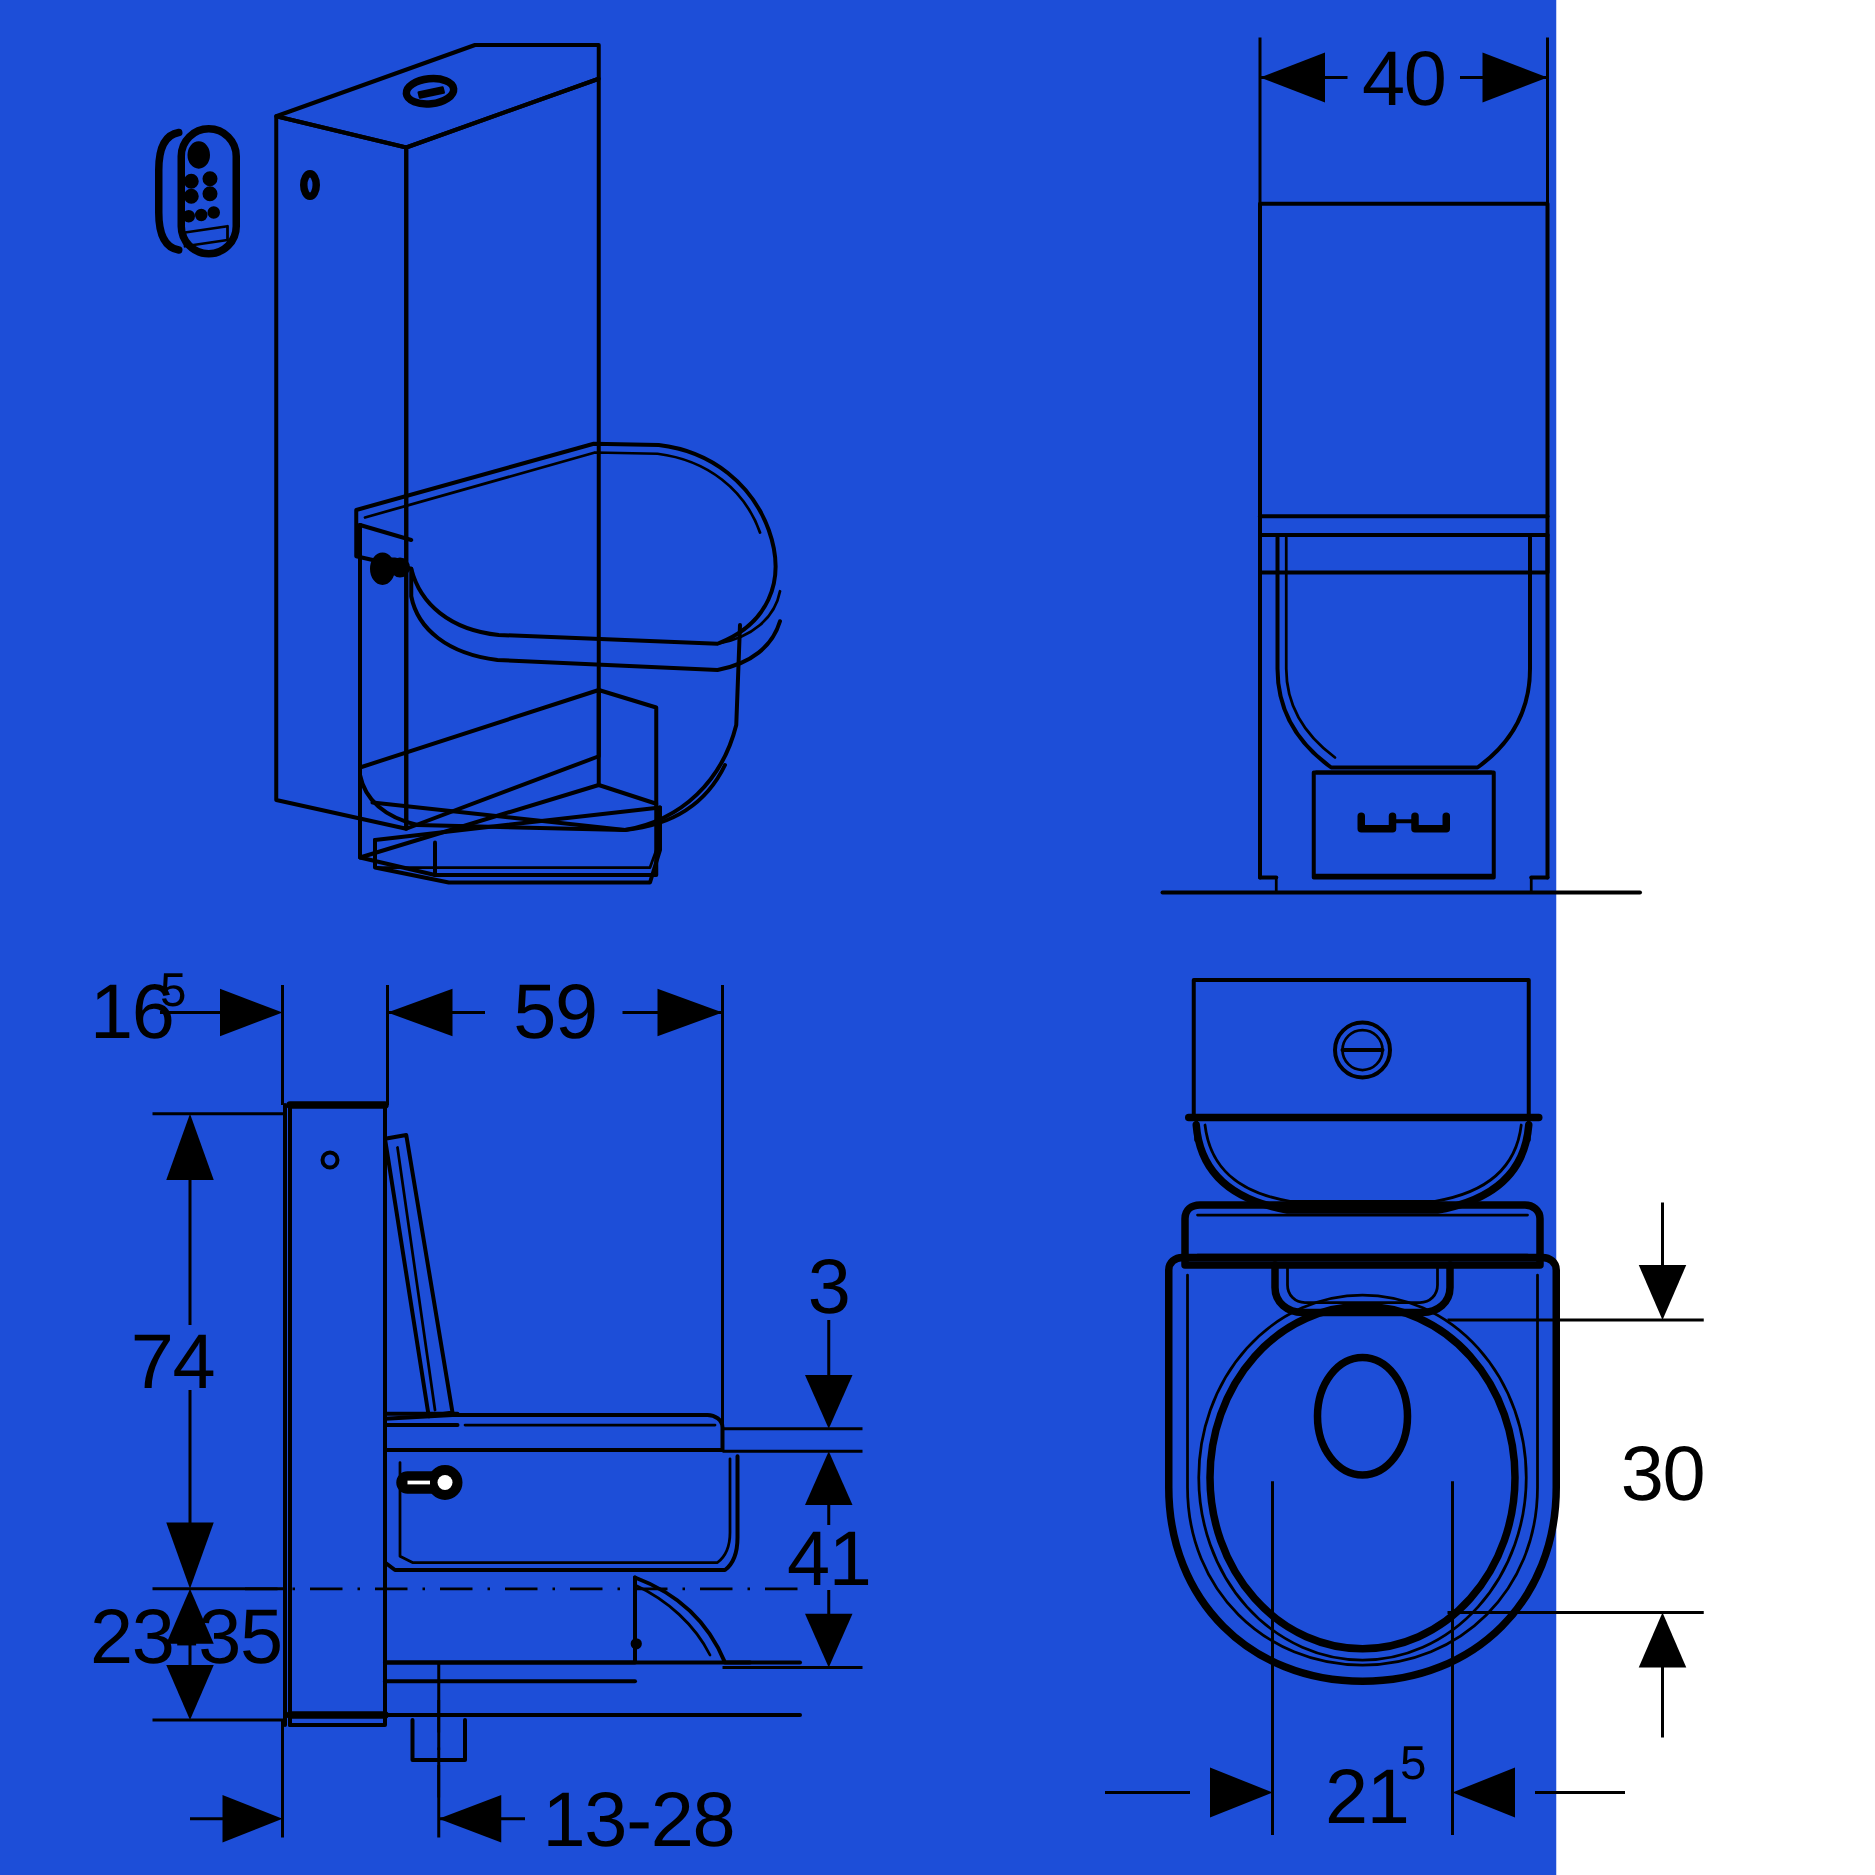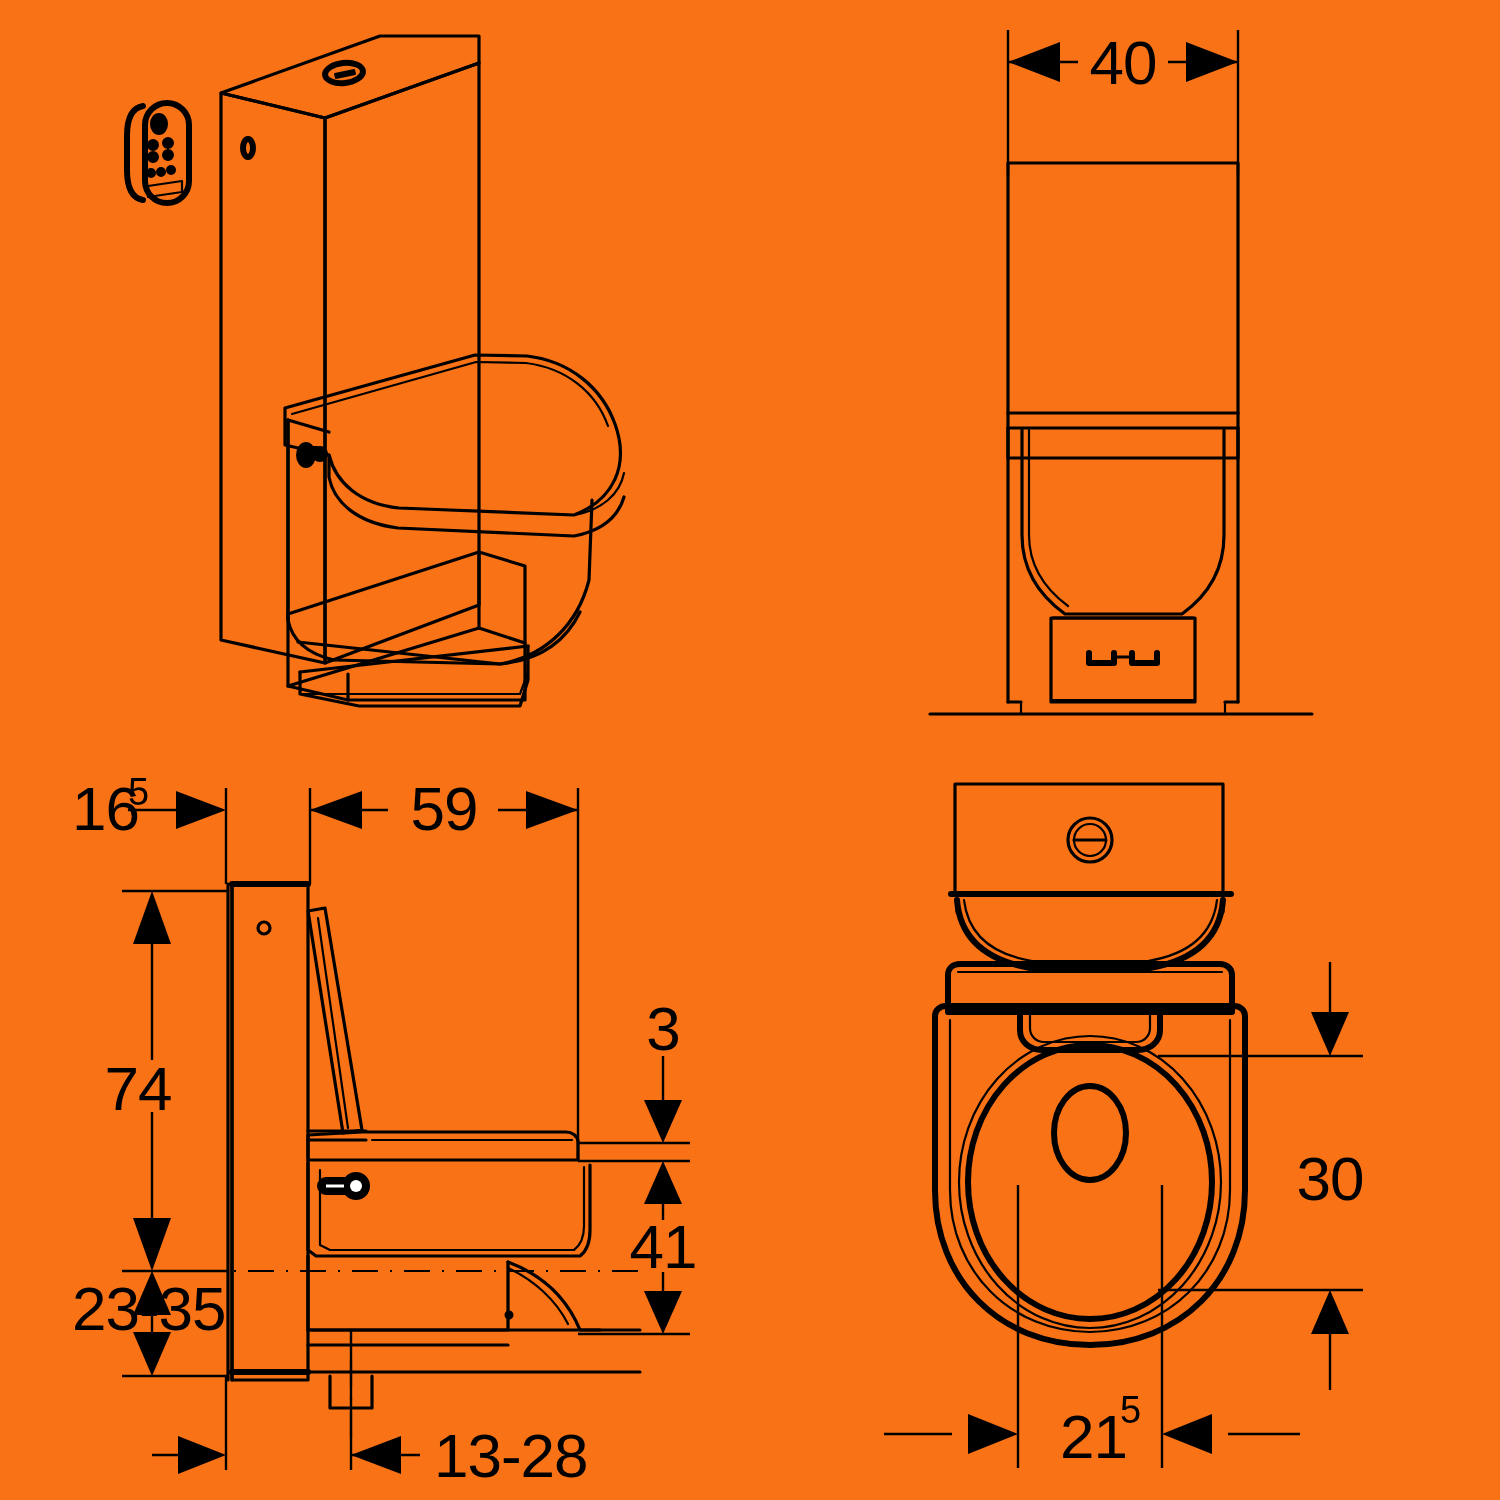--- a/index.html
+++ b/index.html
@@ -8,23 +8,23 @@
     background: #ffffff;
   }
   body {
     width: 1500px;
     height: 1500px;
     font-family: "Liberation Sans", sans-serif;
     overflow: hidden;
   }
   #drawing-root {
     position: relative;
-    width: 1500px;
+    width: 1245px;
     height: 1500px;
-    background: #f97316;
+    background: #1d4ed8;
   }
   svg.sheet {
     display: block;
     width: 1500px;
     height: 1500px;
   }
   .obj {
     fill: none;
     stroke: #000000;
     stroke-width: 3.2;

